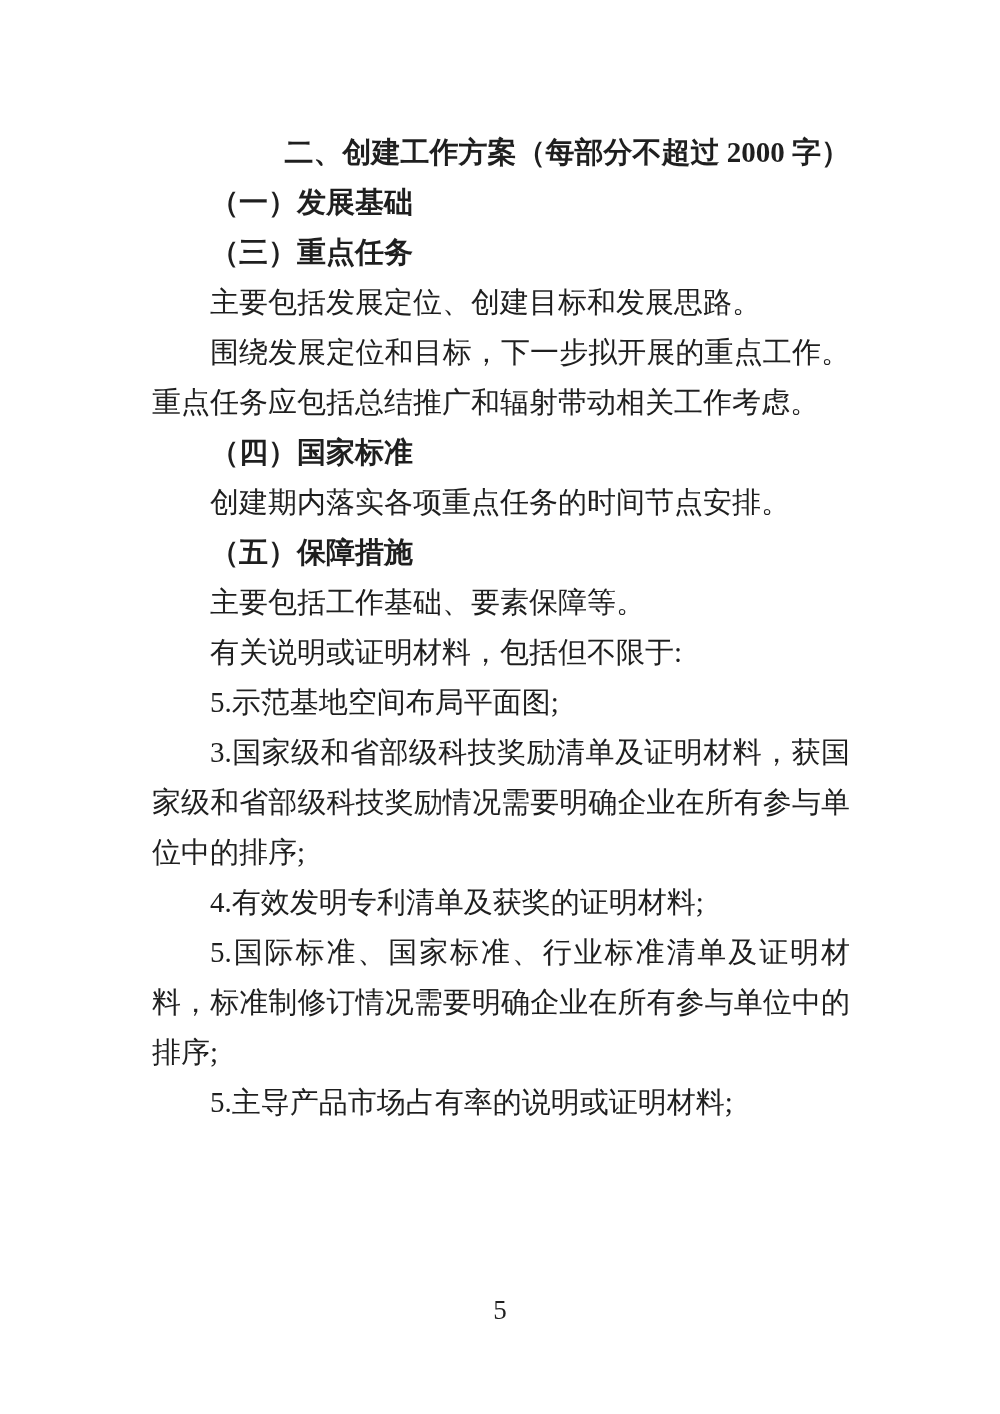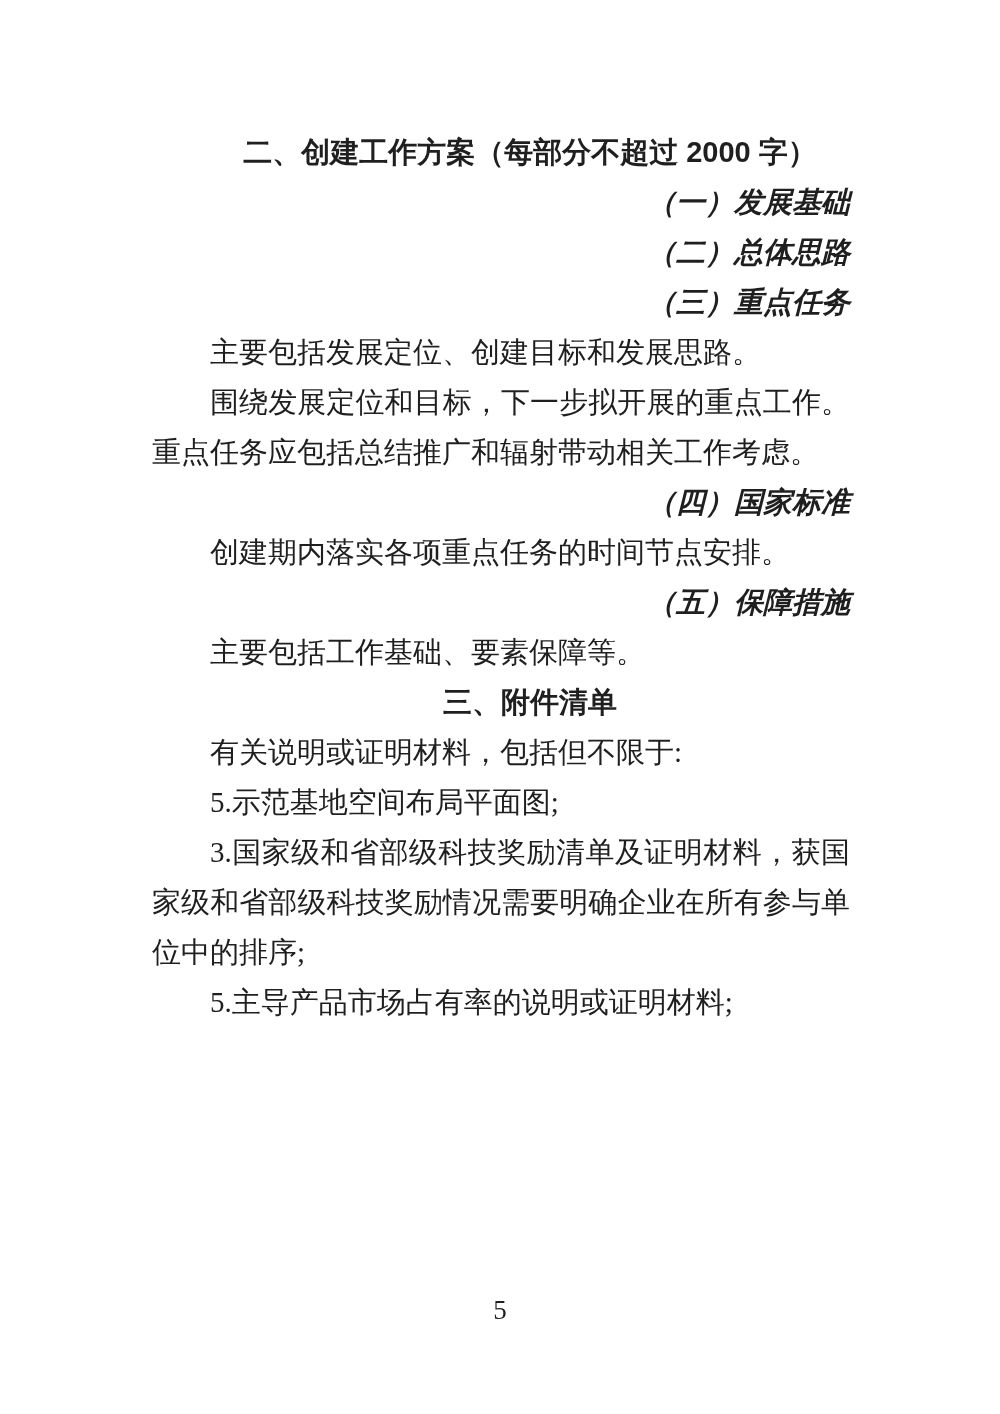--- a/index.html
+++ b/index.html
@@ -25,56 +25,55 @@
     font-family: "Liberation Serif", "DejaVu Serif", serif;
     font-size: 29px;
     line-height: 50px;
     color: #1f1f1f;
     text-align: justify;
     text-justify: inter-character;
     text-indent: 2em;
     margin: 0;
   }
   .para.h1 {
-    font-family: Liberation Sans, sans-serif;
+    font-family: Liberation Serif, serif;
     font-weight: 700;
-    text-align: center;
+    text-align: right;
   }
   .para.h2 {
     font-weight: 700;
-    text-align: right;
-    font-style: italic;
+    text-align: left;
   }
   .page-number {
     position: absolute;
     left: 0;
     right: 0;
     top: 1292px;
     text-align: center;
     font-family: "Liberation Serif", "DejaVu Serif", serif;
     font-size: 27px;
     line-height: 36px;
     color: #1f1f1f;
   }
 </style>
 </head>
 <body>
 
 <div class="page">
   <div class="content" id="content">
       <p class="para h1">二、创建工作方案（每部分不超过 2000 字）</p>
       <p class="para h2">（一）发展基础</p>
-      <p class="para h2">（二）总体思路</p>
       <p class="para h2">（三）重点任务</p>
       <p class="para body">主要包括发展定位、创建目标和发展思路。</p>
       <p class="para body">围绕发展定位和目标，下一步拟开展的重点工作。重点任务应包括总结推广和辐射带动相关工作考虑。</p>
       <p class="para h2">（四）国家标准</p>
       <p class="para body">创建期内落实各项重点任务的时间节点安排。</p>
       <p class="para h2">（五）保障措施</p>
       <p class="para body">主要包括工作基础、要素保障等。</p>
-      <p class="para h1">三、附件清单</p>
       <p class="para body">有关说明或证明材料，包括但不限于:</p>
       <p class="para body">5.示范基地空间布局平面图;</p>
       <p class="para body">3.国家级和省部级科技奖励清单及证明材料，获国家级和省部级科技奖励情况需要明确企业在所有参与单位中的排序;</p>
+      <p class="para body">4.有效发明专利清单及获奖的证明材料;</p>
+      <p class="para body">5.国际标准、国家标准、行业标准清单及证明材料，标准制修订情况需要明确企业在所有参与单位中的排序;</p>
       <p class="para body">5.主导产品市场占有率的说明或证明材料;</p>
     </div>
   <div class="page-number">5</div>
 </div>
 
 </body></html>

